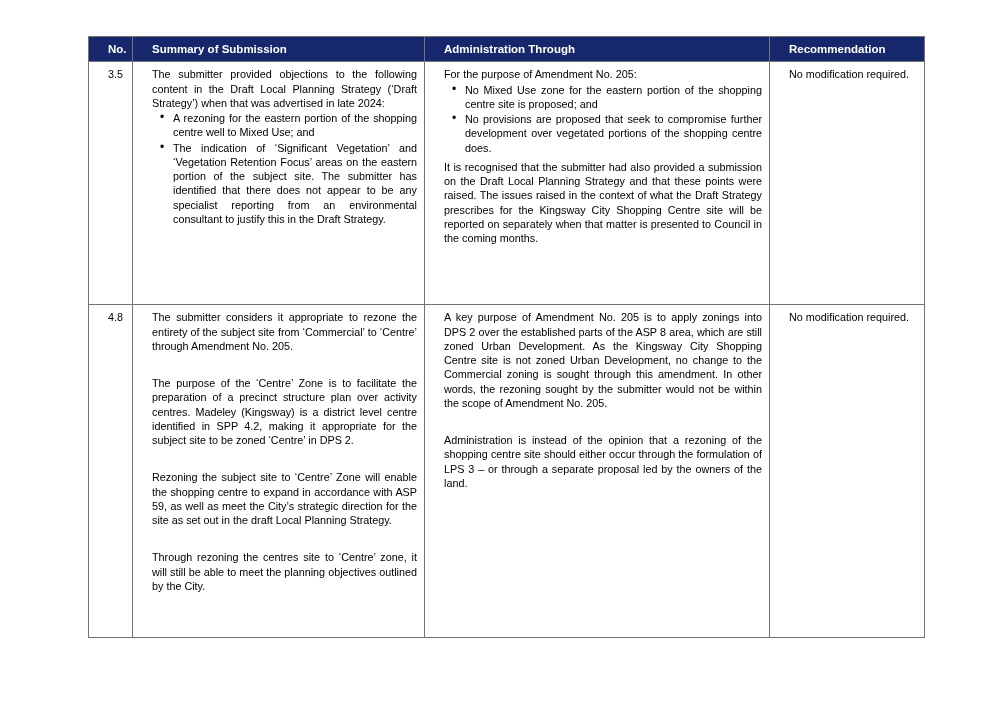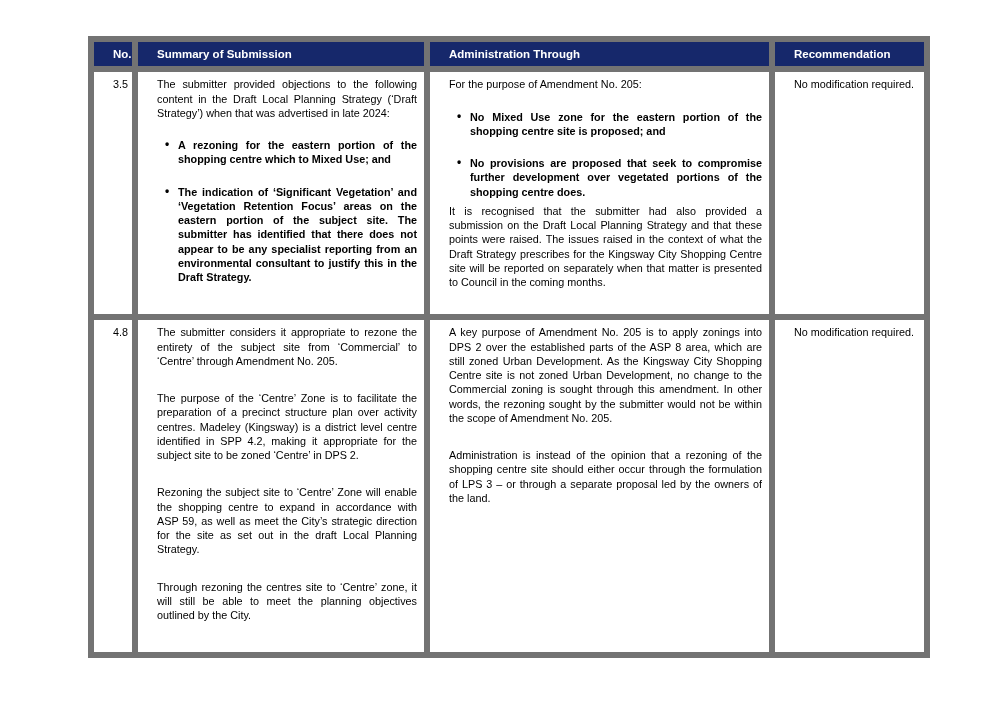--- a/index.html
+++ b/index.html
@@ -21,21 +21,21 @@
     box-sizing: border-box;
     padding: 36px 68px 0 88px;
   }
   table.submission-table {
     width: 836px;
     border-collapse: collapse;
     table-layout: fixed;
   }
   table.submission-table th,
   table.submission-table td {
-    border: 6px solid #737373;
+    border: 1px solid #737373;
     vertical-align: top;
     padding: 5px 7px 5px 19px;
   }
   thead th {
     background: #16286b;
     color: #ffffff;
     text-align: left;
     font-size: 11.5px;
     font-weight: bold;
     padding-top: 7px;
@@ -66,22 +66,21 @@
     margin-top: 23px;
   }
   ul {
     margin: 0;
     padding: 0;
     list-style: none;
   }
   ul li {
     position: relative;
     padding-left: 21px;
-    margin-top: 18px;
-    font-weight: bold;
+    margin-top: 1px;
   }
   ul li::before {
     content: "\2022";
     position: absolute;
     left: 8px;
     top: -1px;
     font-size: 12px;
     line-height: 1.32;
   }
   .row-1 td { height: 232px; }
@@ -106,21 +105,21 @@
         <th>Administration Through</th>
         <th>Recommendation</th>
       </tr>
     </thead>
     <tbody>
       <tr class="row-1">
         <td class="num">3.5</td>
         <td class="just">
           <p>The submitter provided objections to the following content in the Draft Local Planning Strategy (‘Draft Strategy’) when that was advertised in late 2024:</p>
           <ul>
-            <li>A rezoning for the eastern portion of the shopping centre which to Mixed Use; and</li>
+            <li>A rezoning for the eastern portion of the shopping centre well to Mixed Use; and</li>
             <li>The indication of ‘Significant Vegetation’ and ‘Vegetation Retention Focus’ areas on the eastern portion of the subject site. The submitter has identified that there does not appear to be any specialist reporting from an environmental consultant to justify this in the Draft Strategy.</li>
           </ul>
         </td>
         <td class="just">
           <p>For the purpose of Amendment No. 205:</p>
           <ul>
             <li>No Mixed Use zone for the eastern portion of the shopping centre site is proposed; and</li>
             <li>No provisions are proposed that seek to compromise further development over vegetated portions of the shopping centre does.</li>
           </ul>
           <p class="spacer-p">It is recognised that the submitter had also provided a submission on the Draft Local Planning Strategy and that these points were raised. The issues raised in the context of what the Draft Strategy prescribes for the Kingsway City Shopping Centre site will be reported on separately when that matter is presented to Council in the coming months.</p>

